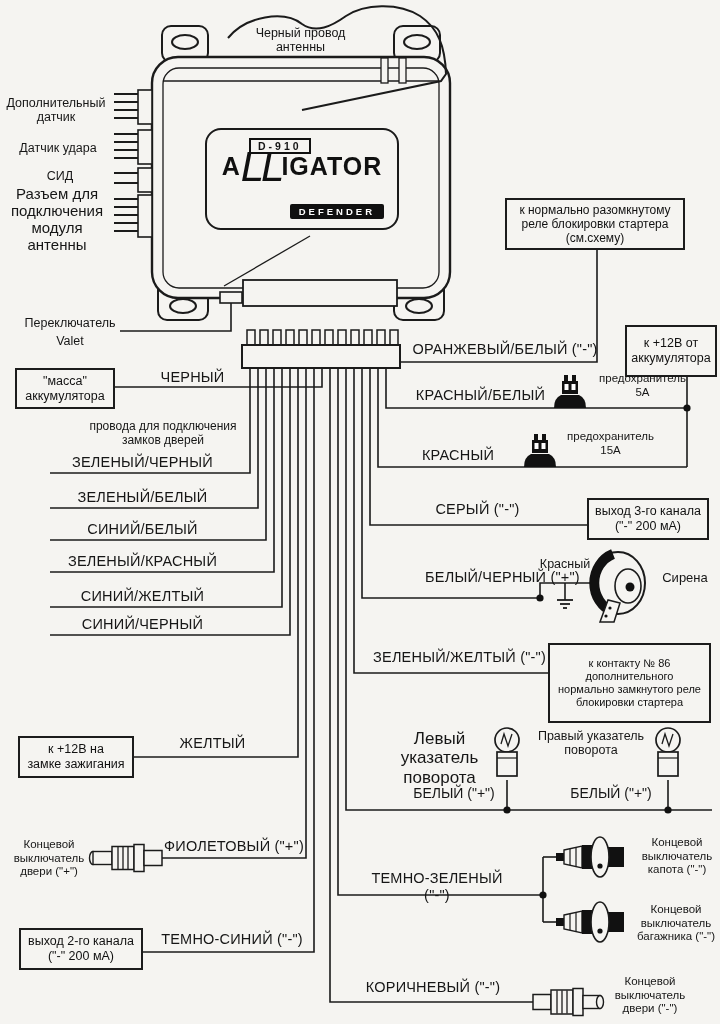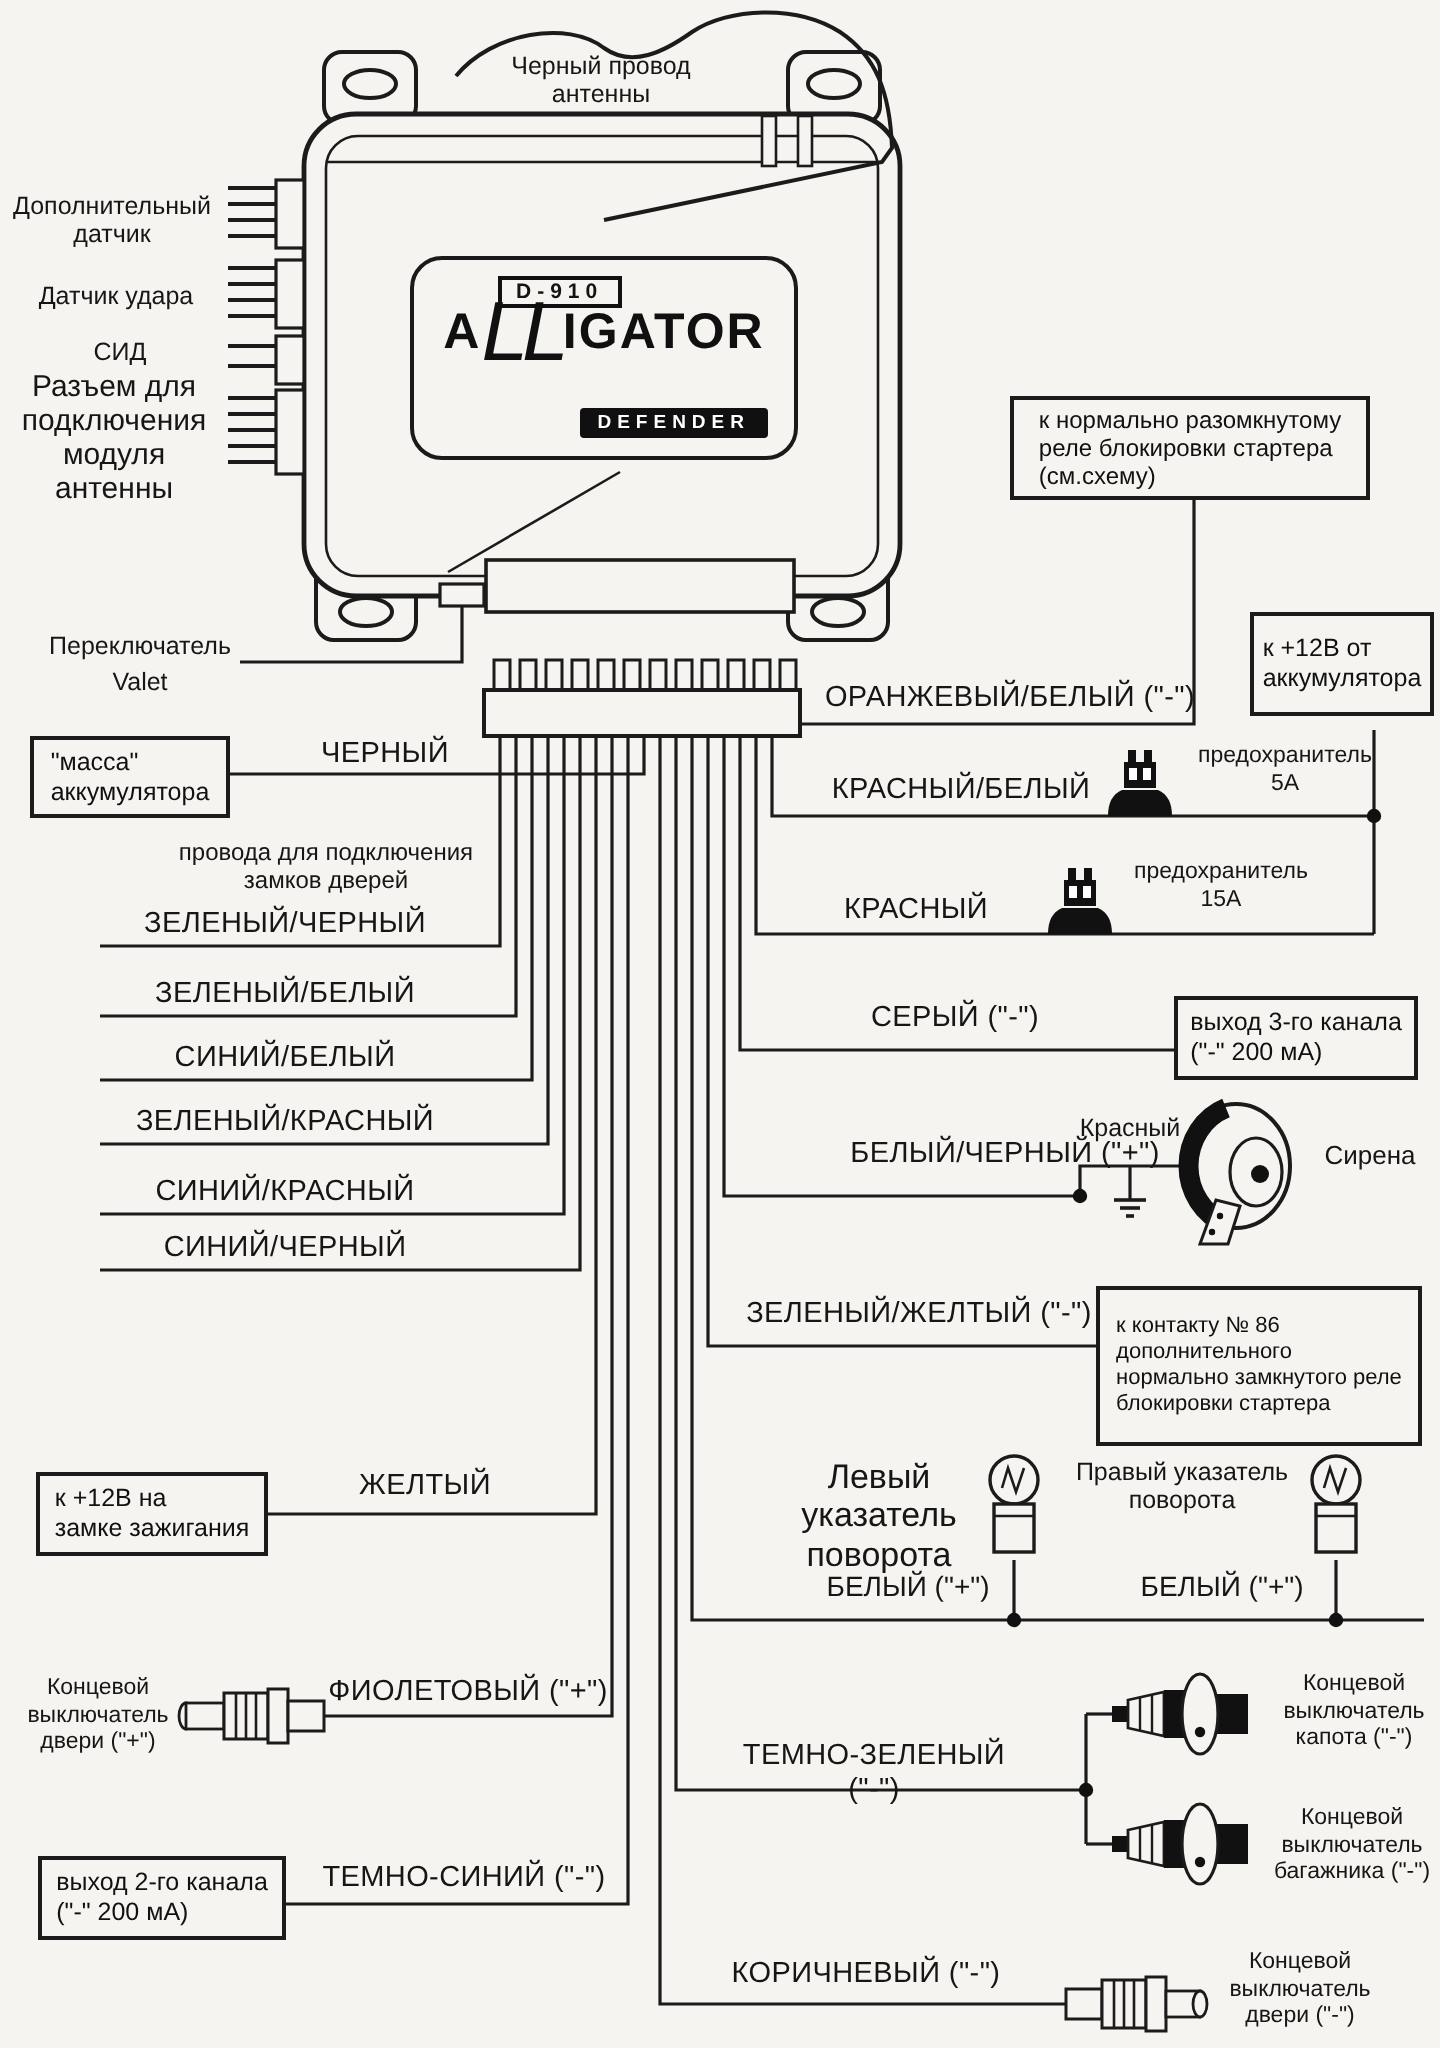--- a/index.html
+++ b/index.html
@@ -4,21 +4,21 @@
 <style>
   html,body{margin:0;padding:0}
   #stage{position:relative;width:720px;height:1024px;background:#f5f4f1;
          font-family:"Liberation Sans",sans-serif;color:#141414;overflow:hidden}
   svg.layer{position:absolute;left:0;top:0}
   .lbl{position:absolute;text-align:center;white-space:pre-line;line-height:1.14;color:#161616}
   .wl{font-size:14.5px;letter-spacing:.2px}
   .md{font-size:12.5px}
   .sm{font-size:11.5px;line-height:1.18}
   .box{position:absolute;border:2px solid #1c1c1c;background:#f5f4f1;display:flex;
-       align-items:center;justify-content:center;white-space:pre-line;
+       align-items:center;justify-content:center;text-align:center;white-space:pre-line;
        font-size:12.5px;line-height:1.18;color:#111;padding:2px;box-sizing:border-box}
   .logo{position:absolute;left:205px;top:128px;width:190px;height:98px;border:2.5px solid #1a1a1a;
         border-radius:16px;background:#f5f4f1}
   .logo .model{position:absolute;left:42px;top:8px;border:2.5px solid #101010;padding:0 7px;
         font-size:10.5px;font-weight:bold;letter-spacing:3px}
   .logo .brand{position:absolute;left:0;right:0;top:22px;text-align:center;font-weight:bold;color:#101010}
   .logo .brand .a,.logo .brand .rest{font-size:25px;letter-spacing:1px;vertical-align:baseline}
   .logo .brand .ll{font-size:42px;font-weight:400;font-style:italic;letter-spacing:-3px;
         vertical-align:-6px;line-height:0}
   .logo .sub{position:absolute;right:13px;bottom:9px;background:#101010;color:#ffffff;
@@ -253,42 +253,42 @@
 аккумулятора</div>
   <div class="lbl wl" style="left:145px;top:369px;width:95px">ЧЕРНЫЙ</div>
 
   <div class="lbl" style="left:68px;top:420px;width:190px;font-size:12px">провода для подключения
 замков дверей</div>
 
   <div class="lbl wl" style="left:60px;top:454px;width:165px">ЗЕЛЕНЫЙ/ЧЕРНЫЙ</div>
   <div class="lbl wl" style="left:60px;top:489px;width:165px">ЗЕЛЕНЫЙ/БЕЛЫЙ</div>
   <div class="lbl wl" style="left:60px;top:521px;width:165px">СИНИЙ/БЕЛЫЙ</div>
   <div class="lbl wl" style="left:60px;top:553px;width:165px">ЗЕЛЕНЫЙ/КРАСНЫЙ</div>
-  <div class="lbl wl" style="left:60px;top:588px;width:165px">СИНИЙ/КРАСНЫЙ</div>
+  <div class="lbl wl" style="left:60px;top:588px;width:165px">СИНИЙ/ЖЕЛТЫЙ</div>
   <div class="lbl wl" style="left:60px;top:616px;width:165px">СИНИЙ/ЧЕРНЫЙ</div>
 
   <div class="lbl wl" style="left:165px;top:735px;width:95px">ЖЕЛТЫЙ</div>
   <div class="box" style="left:18px;top:736px;width:116px;height:42px">к +12В на
 замке зажигания</div>
 
   <div class="lbl wl" style="left:160px;top:838px;width:148px">ФИОЛЕТОВЫЙ  ("+")</div>
   <div class="lbl sm" style="left:10px;top:838px;width:78px">Концевой
 выключатель
 двери ("+")</div>
 
   <div class="lbl wl" style="left:156px;top:931px;width:152px">ТЕМНО-СИНИЙ  ("-")</div>
   <div class="box" style="left:19px;top:928px;width:124px;height:42px">выход 2-го канала
 ("-" 200 мА)</div>
 
   <div class="lbl wl" style="left:410px;top:341px;width:190px">ОРАНЖЕВЫЙ/БЕЛЫЙ  ("-")</div>
   <div class="box" style="left:505px;top:198px;width:180px;height:52px;font-size:12px">к нормально разомкнутому
 реле блокировки стартера
 (см.схему)</div>
 
-  <div class="box" style="left:625px;top:306px;width:92px;height:52px">к +12В от
+  <div class="box" style="left:625px;top:325px;width:92px;height:52px">к +12В от
 аккумулятора</div>
   <div class="lbl wl" style="left:413px;top:387px;width:135px">КРАСНЫЙ/БЕЛЫЙ</div>
   <div class="lbl sm" style="left:590px;top:372px;width:105px">предохранитель
 5А</div>
 
   <div class="lbl wl" style="left:413px;top:447px;width:90px">КРАСНЫЙ</div>
   <div class="lbl sm" style="left:558px;top:430px;width:105px">предохранитель
 15А</div>
 
   <div class="lbl wl" style="left:415px;top:501px;width:125px">СЕРЫЙ ("-")</div>

